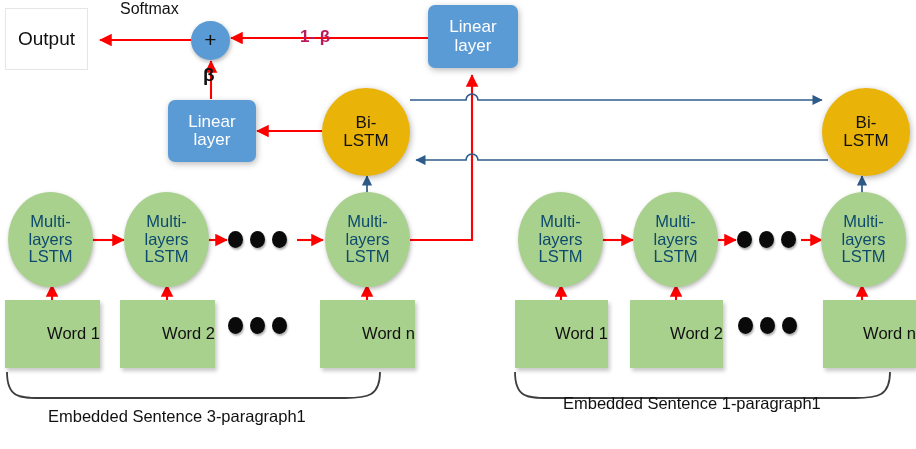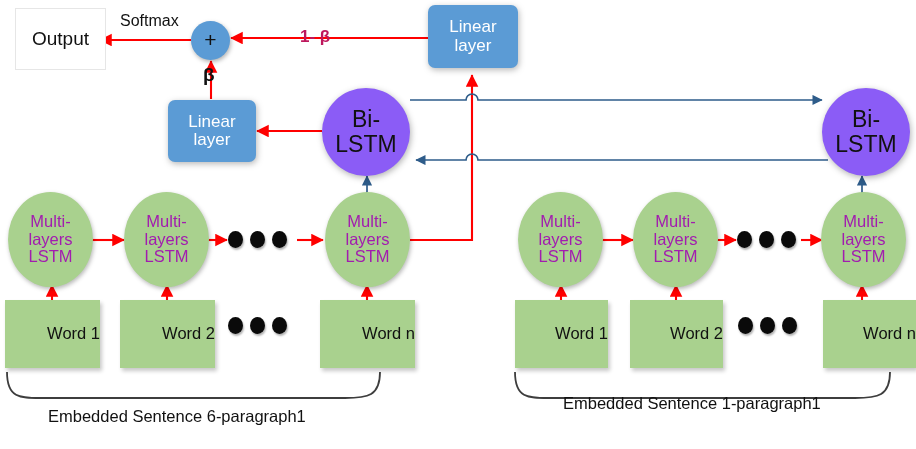--- a/index.html
+++ b/index.html
@@ -3,28 +3,28 @@
 <meta charset="utf-8">
 <style>
   html,body{margin:0;padding:0;background:#ffffff;}
   body{width:916px;height:449px;font-family:"Liberation Sans",sans-serif;overflow:hidden;}
   #stage{position:relative;width:916px;height:449px;background:#ffffff;}
   svg.layer{position:absolute;left:0;top:0;width:916px;height:449px;}
 
   .node{position:absolute;display:flex;align-items:center;justify-content:center;
         text-align:center;line-height:1.08;box-sizing:border-box;}
 
-  .green-circle{border-radius:50%;background:#A9D18E;color:#a21caf;
+  .green-circle{border-radius:50%;background:#A9D18E;color:#0c4a6e;
       font-size:16.5px;filter:drop-shadow(1px 2px 2px rgba(0,0,0,.28));text-align:right;}
   .green-circle span{display:block;}
 
   .word-box{background:#A9D18E;color:#111;font-size:16.5px;
       box-shadow:2px 3px 4px rgba(0,0,0,.22);justify-content:flex-end;}
 
-  .gold-circle{border-radius:50%;background:#8b5cf6;color:#111;font-size:23px;
+  .gold-circle{border-radius:50%;background:#eab308;color:#111;font-size:17px;
       filter:drop-shadow(1px 2px 3px rgba(0,0,0,.30));}
 
   .blue-box{background:#5B9BD5;color:#ffffff;font-size:17px;border-radius:7px;
       filter:drop-shadow(1px 2px 3px rgba(0,0,0,.28));}
 
   .plus-circle{border-radius:50%;background:#5B9BD5;color:#111;font-size:21px;
       filter:drop-shadow(1px 2px 2px rgba(0,0,0,.3));}
 
   .out-box{background:#ffffff;border:1px solid #e6e6e6;color:#111;font-size:19px;}
 
@@ -91,25 +91,25 @@
 
       <path d="M828,160 L478,160 A6,6 0 0 0 466,160 L416,160" marker-end="url(#blueArrow)"></path>
     </g>
 
     <g stroke="#3d3d3d" stroke-width="1.8" fill="none">
       <path d="M7,372 C7,398 20,398 40,398 L345,398 C368,398 380,396 380,372"></path>
       <path d="M515,372 C515,398 528,398 548,398 L855,398 C878,398 890,396 890,372"></path>
     </g>
   </svg>
 
-  <div class="node out-box" style="left:15px;top:8px;width:91px;height:62px;">
+  <div class="node out-box" style="left:5px;top:8px;width:83px;height:62px;">
     <span>Output</span>
   </div>
 
-  <span class="plain" style="left:120px;top:12px;">Softmax</span>
+  <span class="plain" style="left:120px;top:0;">Softmax</span>
   <span class="greek" style="left:203px;top:64px;">β</span>
   <span class="plain-b" style="left:300px;top:27px;">1- β</span>
 
   <div class="node plus-circle" style="left:191px;top:21px;width:39px;height:39px;">
     <span>+</span>
   </div>
 
   <div class="node blue-box" style="left:428px;top:5px;width:90px;height:63px;flex-direction:column;">
     <span>Linear</span>
     <span>layer</span>
@@ -159,21 +159,21 @@
   </div>
   <div class="dots" style="left:228px;top:317px;">
     <i></i>
     <i></i>
     <i></i>
   </div>
   <div class="node word-box" style="left:320px;top:300px;width:95px;height:68px;">
     <span>Word n</span>
   </div>
 
-  <span class="caption" style="left:48px;top:407px;">Embedded Sentence 6-paragraph1</span>
+  <span class="caption" style="left:48px;top:407px;">Embedded Sentence 3-paragraph1</span>
 
   <div class="node green-circle" style="left:518px;top:192px;width:85px;height:95px;flex-direction:column;">
     <span>Multi-</span>
     <span>layers</span>
     <span>LSTM</span>
   </div>
   <div class="node green-circle" style="left:633px;top:192px;width:85px;height:95px;flex-direction:column;">
     <span>Multi-</span>
     <span>layers</span>
     <span>LSTM</span>

